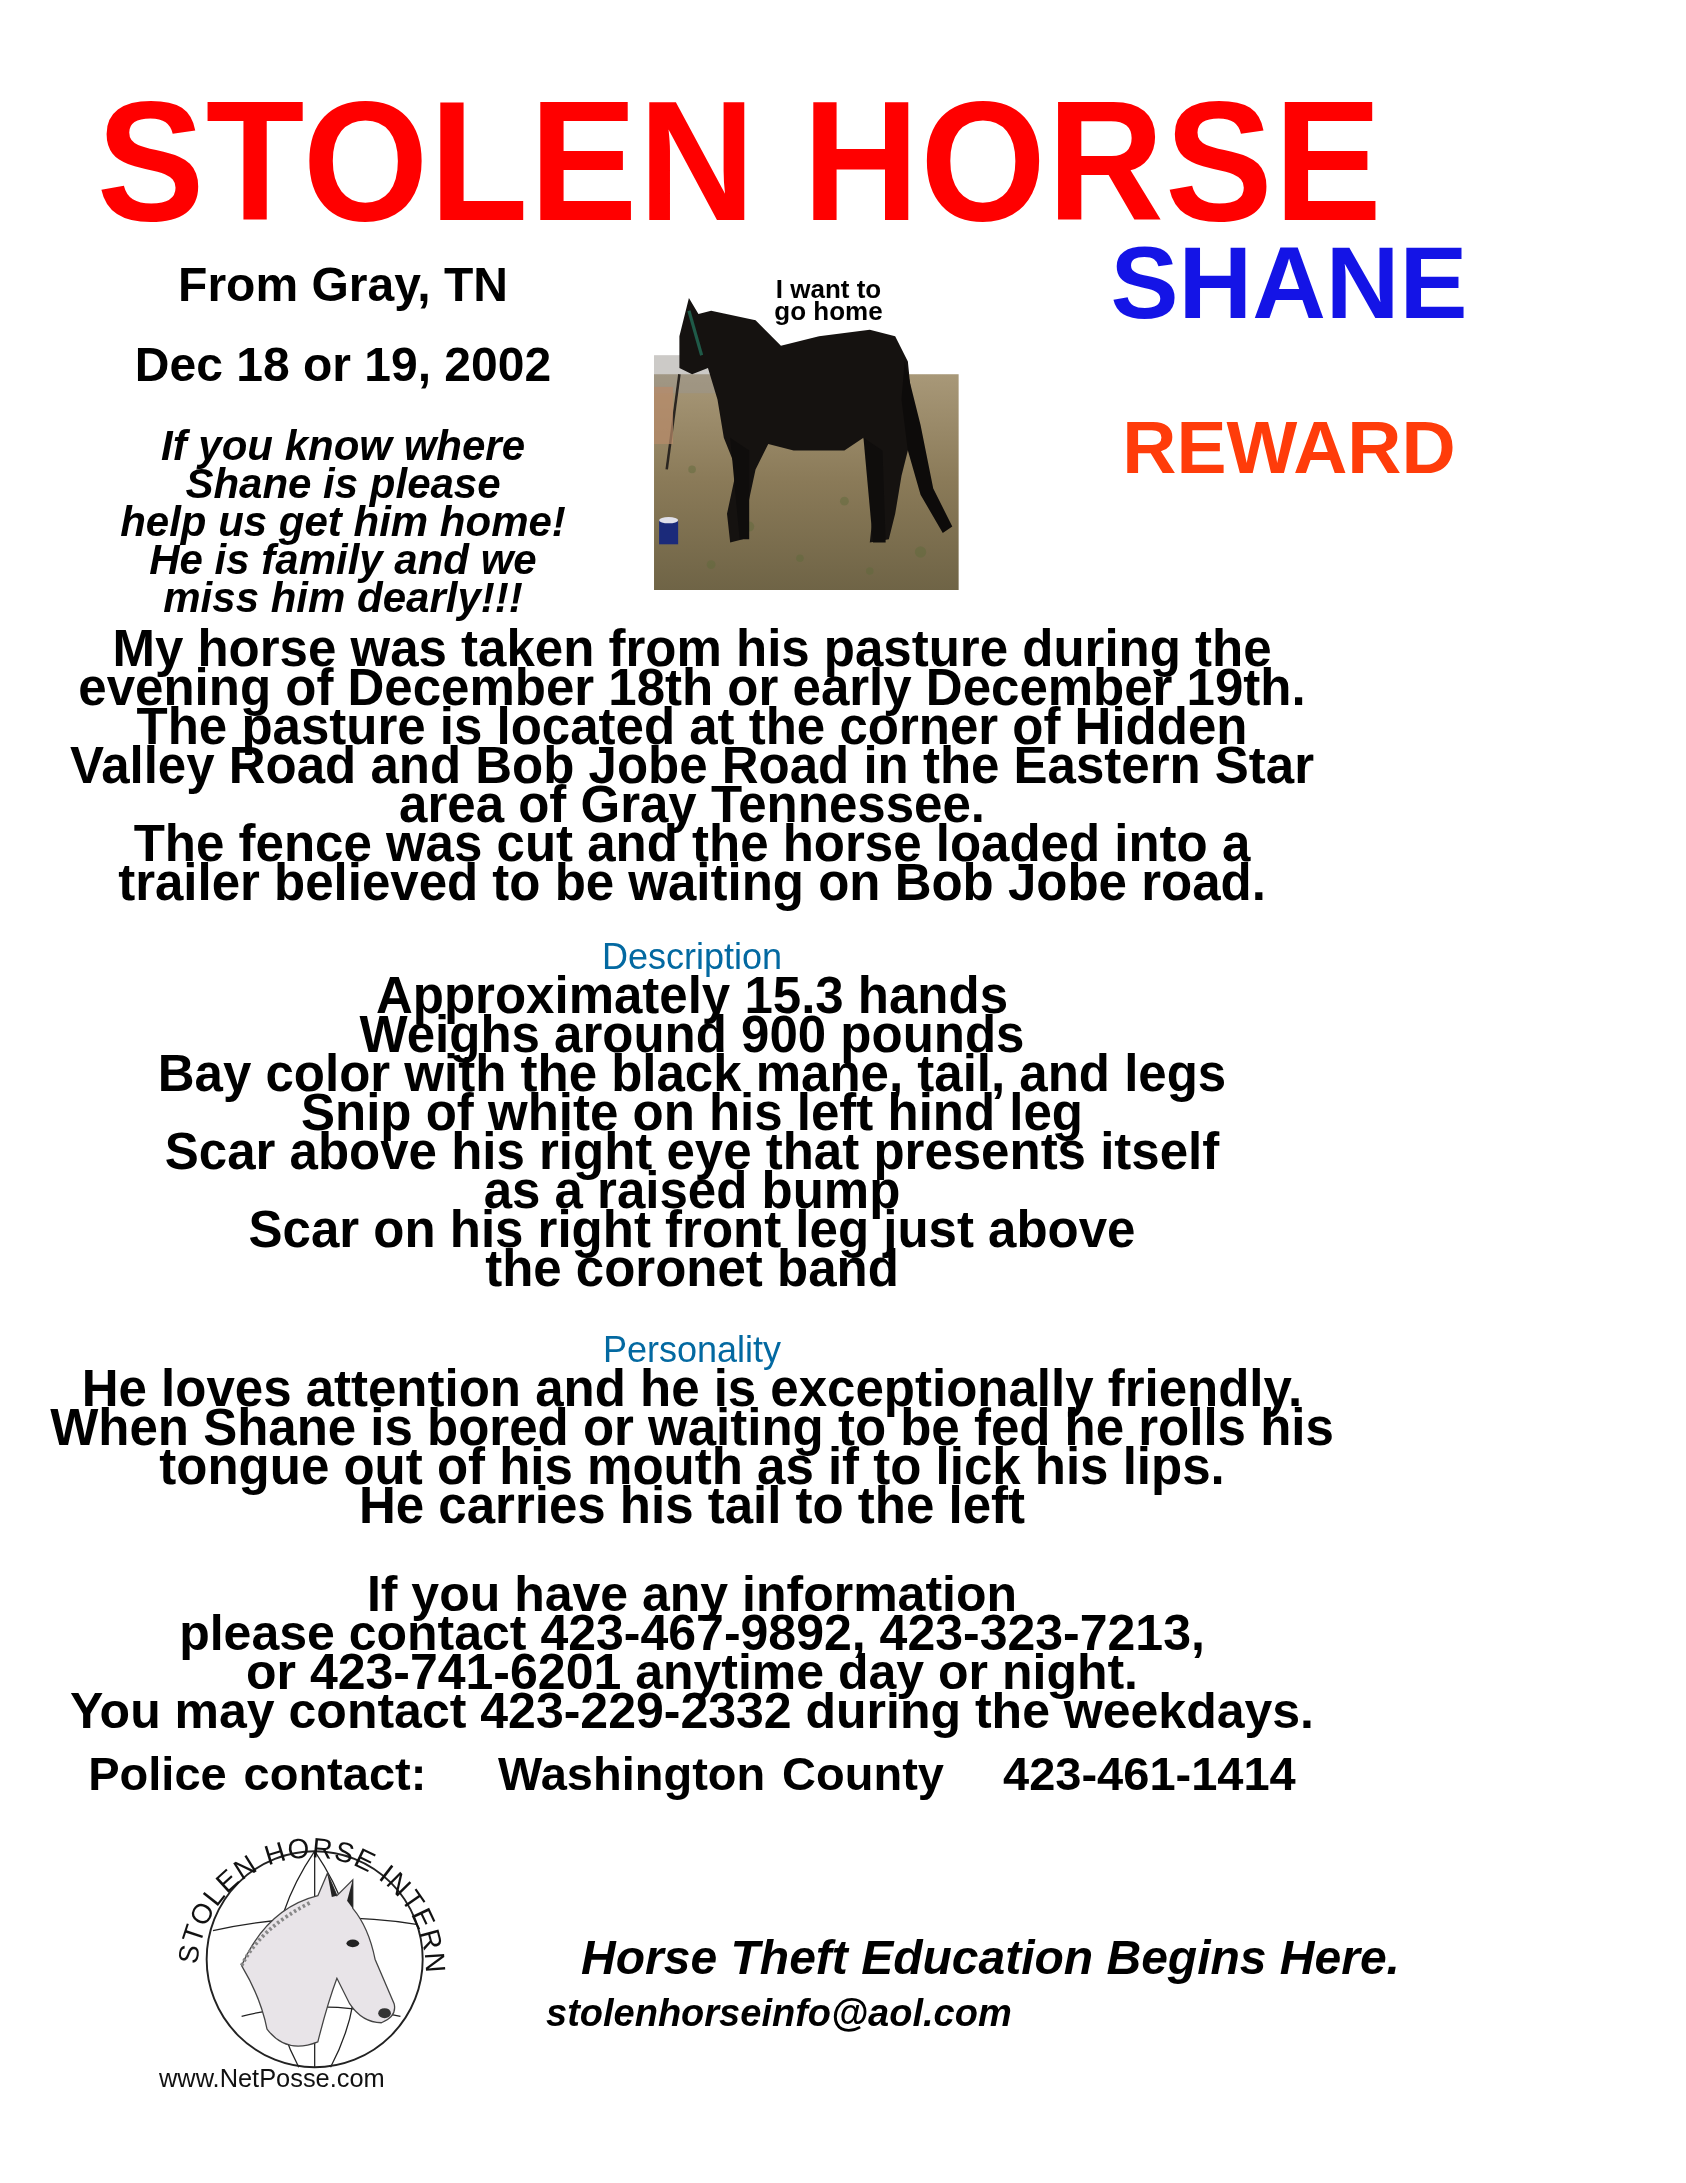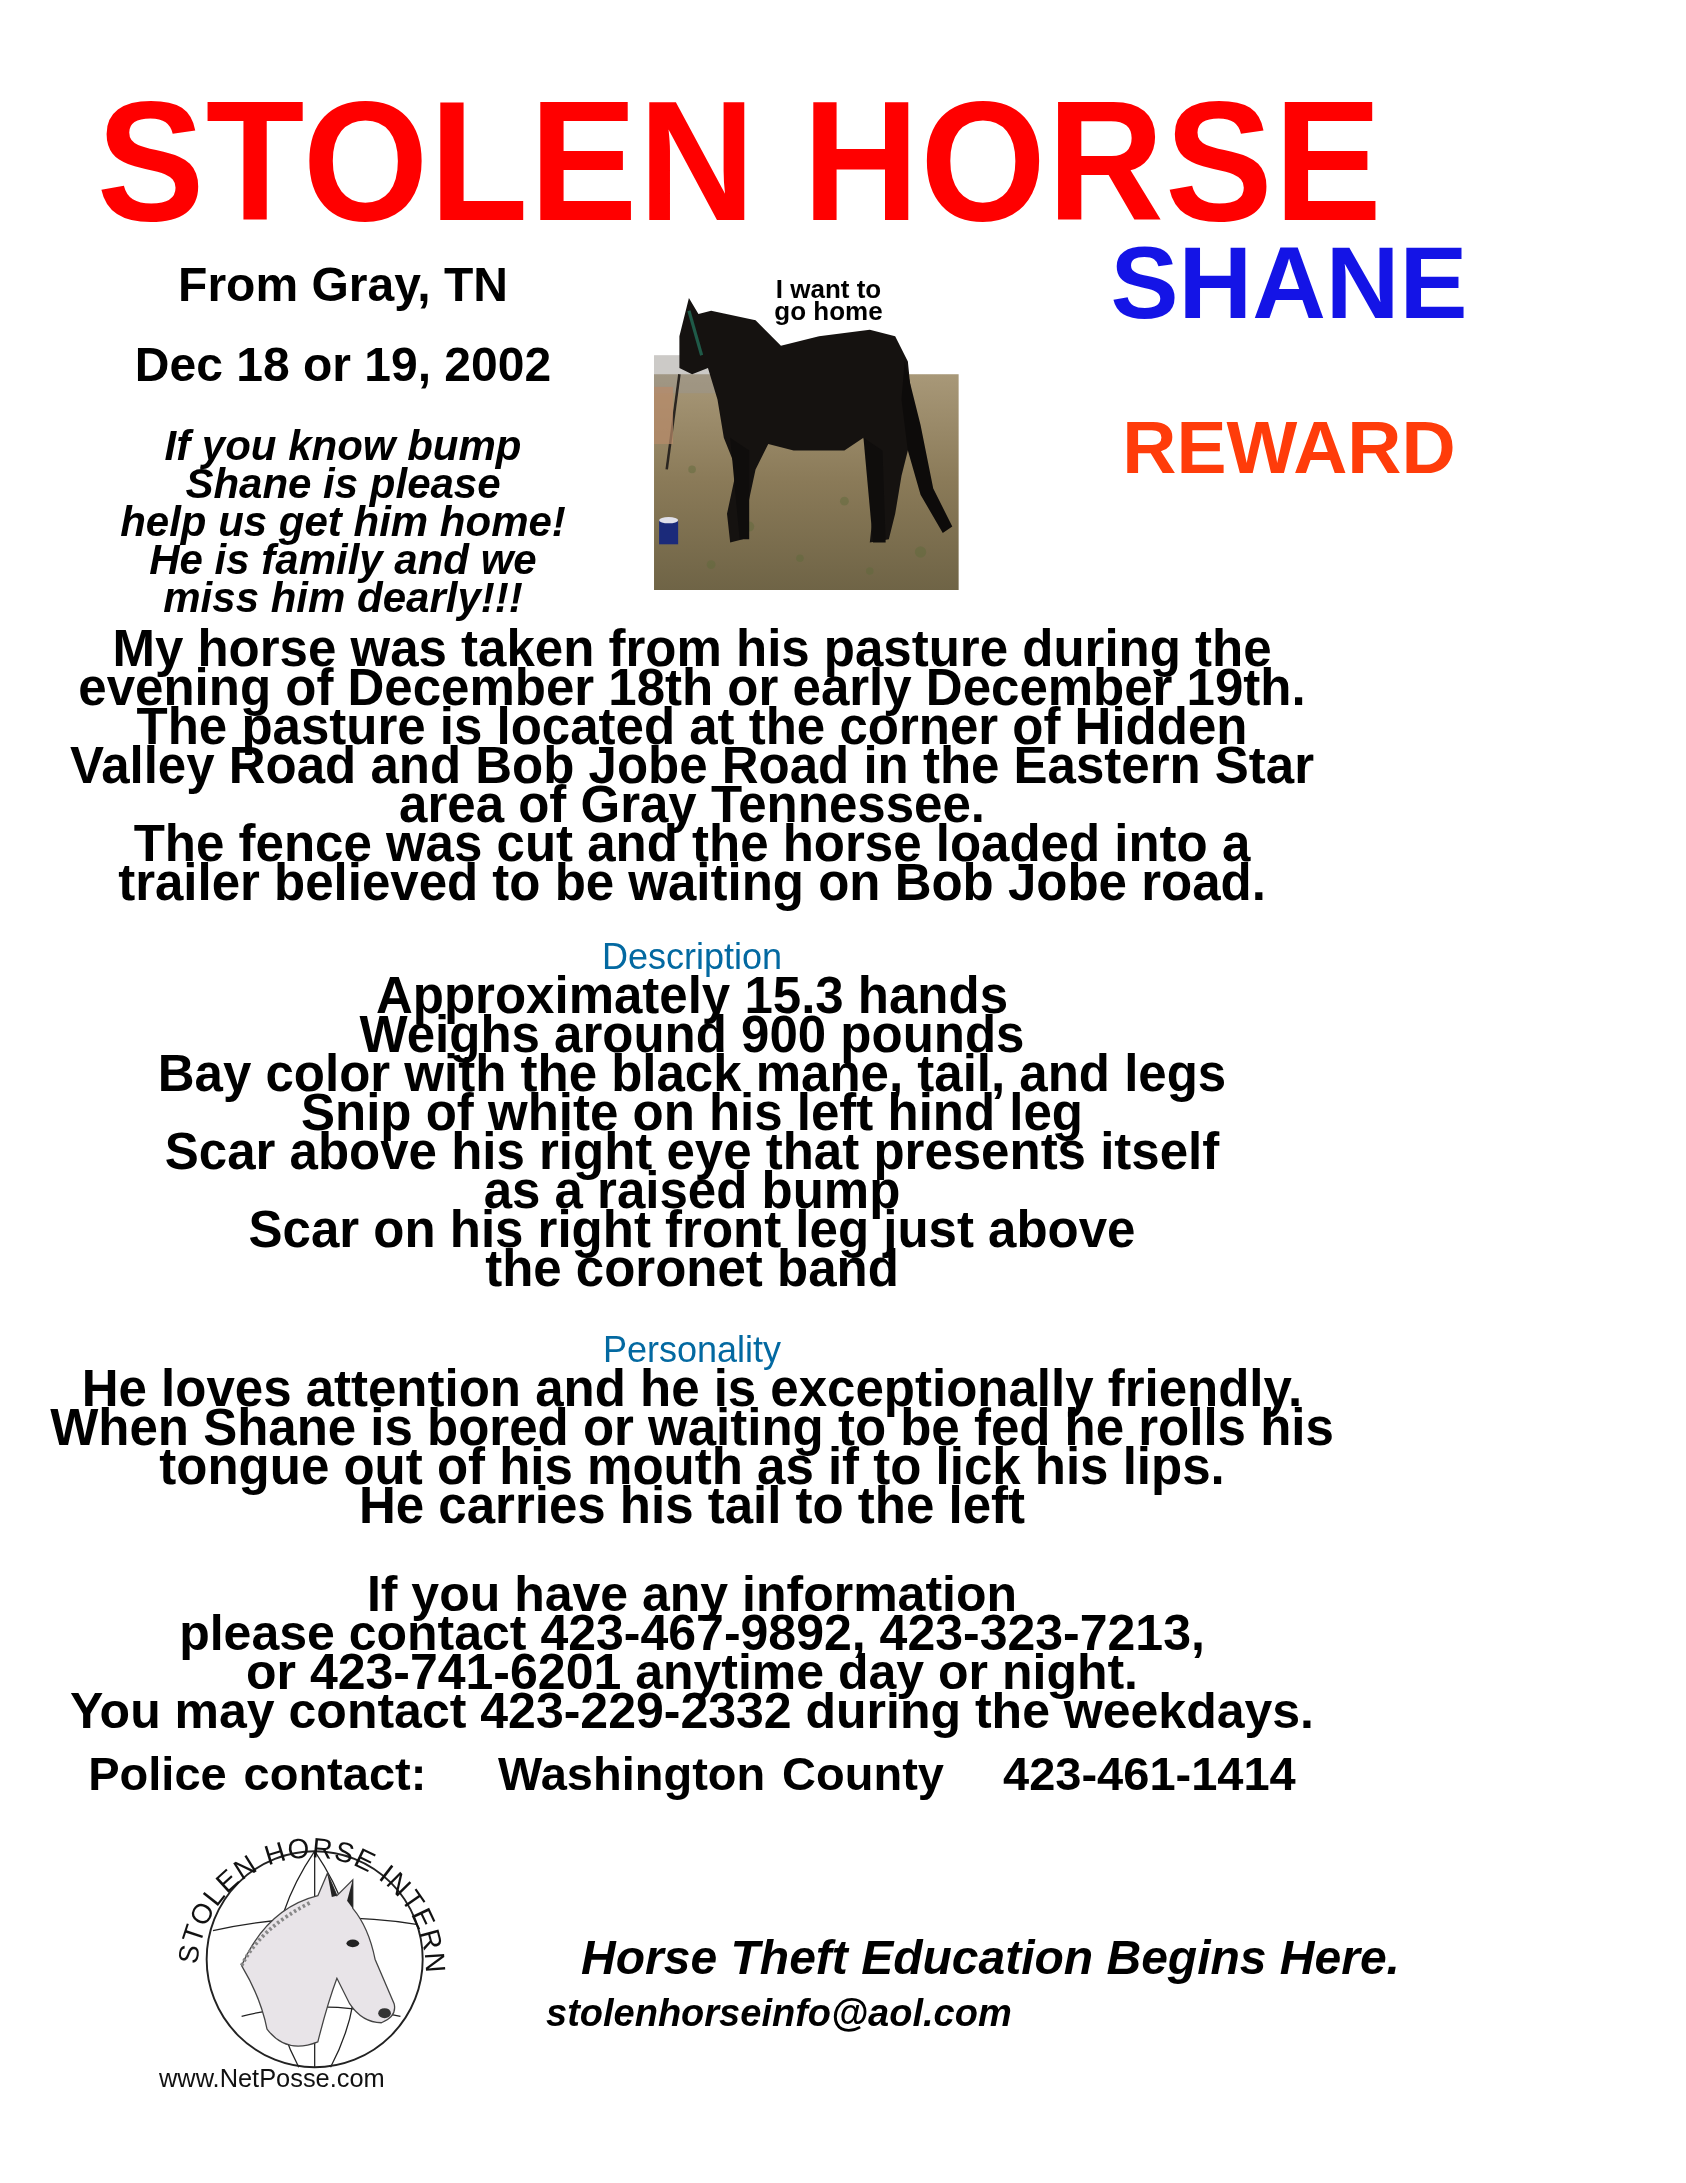--- a/index.html
+++ b/index.html
@@ -44,21 +44,21 @@
 <body>
 
 <div id="title" class="abs">
   <span>STOLEN HORSE</span>
 </div>
 
 <div id="left-col" class="abs">
   <div id="loc1" class="loc">From Gray, TN</div>
   <div id="loc2" class="loc">Dec 18 or 19, 2002</div>
   <div id="plea">
-    <div>If you know bump</div>
+    <div>If you know where</div>
     <div>Shane is please</div>
     <div>help us get him home!</div>
     <div>He is family and we</div>
     <div>miss him dearly!!!</div>
   </div>
 </div>
 
 <div id="photo" class="abs">
   <svg width="311" height="330" viewBox="0 0 490 520">
     <defs>

